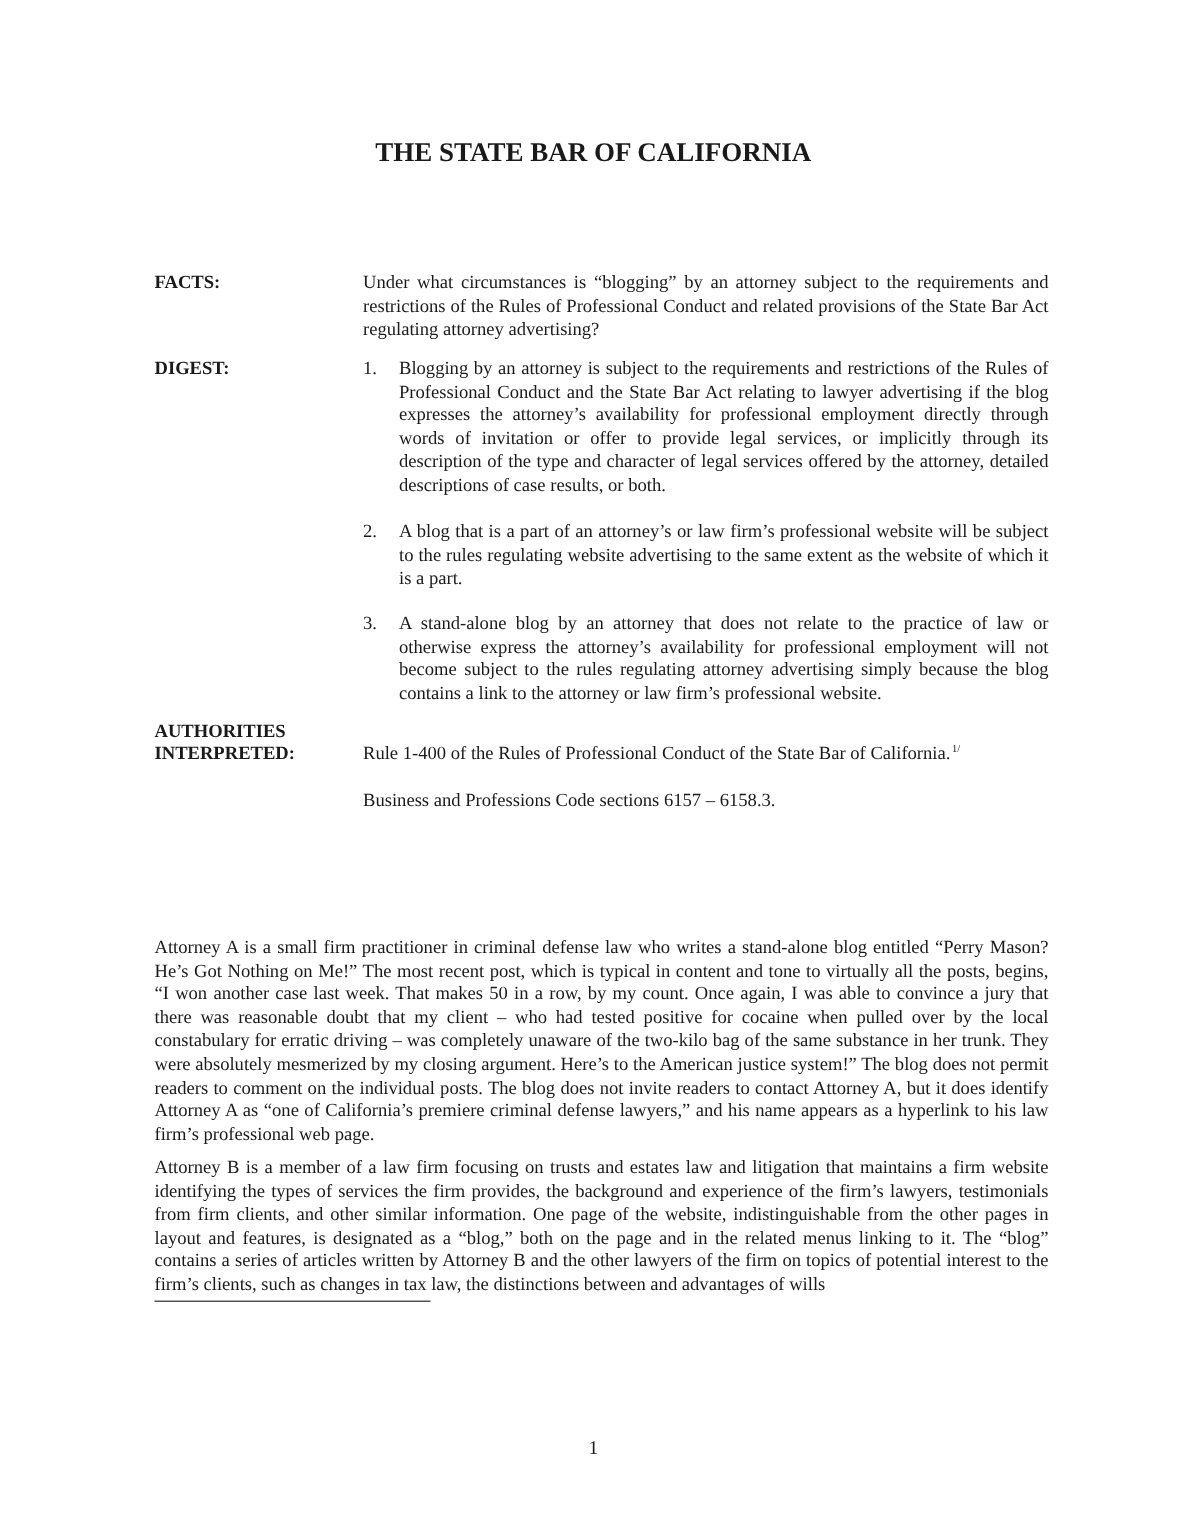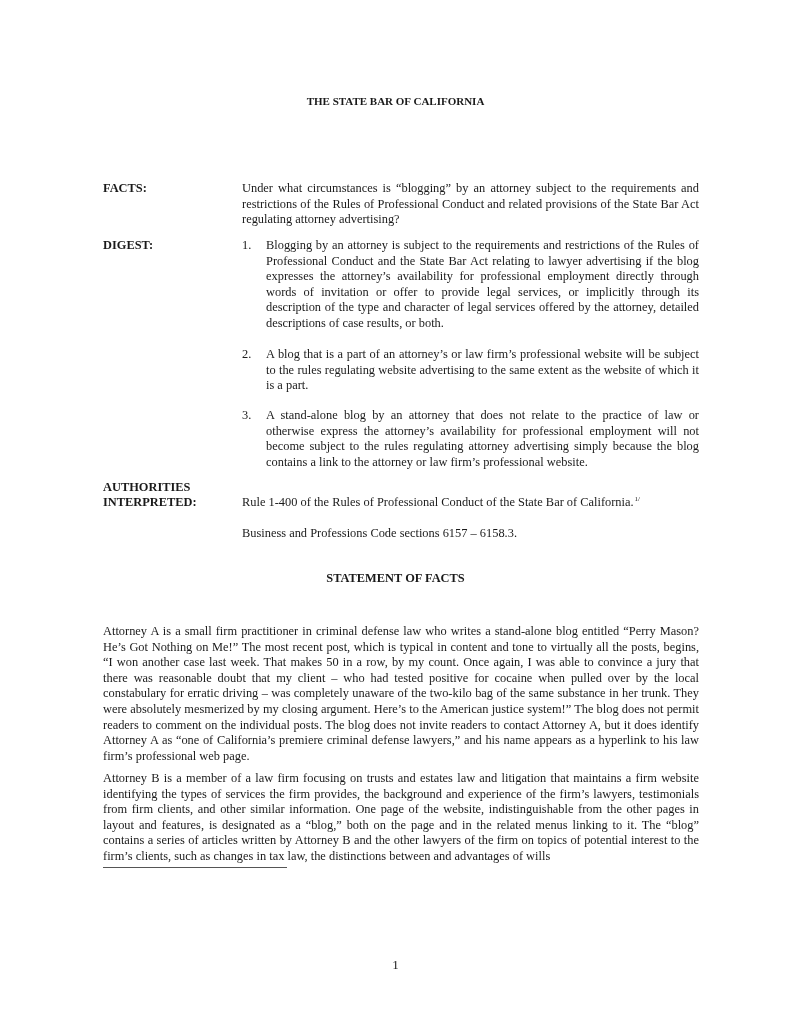--- a/index.html
+++ b/index.html
@@ -22,21 +22,21 @@
       left: 0; top: 0;
       width: 791px; height: 1024px;
     }
     .title-block {
       position: absolute;
       top: 94px;
       left: 0;
       width: 791px;
       text-align: center;
       font-weight: bold;
-      font-size: 11px;
+      font-size: 18px;
       line-height: 15.4px;
     }
     .title-block div { white-space: nowrap; }
     .section {
       position: absolute;
       left: 103px;
       width: 596px;
     }
     .label {
       position: absolute;
@@ -156,21 +156,20 @@
 
   <div class="section" style="top:480px;">
     <div class="label" style="top:0;">AUTHORITIES</div>
     <div class="label" style="top:15px;">INTERPRETED:</div>
     <div class="content" style="top:15px; text-align:left;">
       <span>Rule 1-400 of the Rules of Professional Conduct of the State Bar of California.</span><sup class="fn">1/</sup>
     </div>
     <div class="content" style="top:46px; text-align:left;">Business and Professions Code sections 6157 – 6158.3.</div>
   </div>
 
-  <div class="heading" style="top:571px;">STATEMENT OF FACTS</div>
 
   <div class="para justify-last" style="top:600px;">Attorney A is a small firm practitioner in criminal defense law who writes a stand-alone blog entitled “Perry Mason? He’s Got Nothing on Me!” The most recent post, which is typical in content and tone to virtually all the posts, begins, “I won another case last week. That makes 50 in a row, by my count. Once again, I was able to convince a jury that there was reasonable doubt that my client – who had tested positive for cocaine when pulled over by the local constabulary for erratic driving – was completely unaware of the two-kilo bag of the same substance in her trunk. They were absolutely mesmerized by my closing argument. Here’s to the American justice system!” The blog does not permit readers to comment on the individual posts. The blog does not invite readers to contact Attorney A, but it does identify Attorney A as “one of California’s premiere criminal defense lawyers,” and his name appears as a hyperlink to his law firm’s professional web page.</div>
 
   <div class="para" style="top:747px;">Attorney B is a member of a law firm focusing on trusts and estates law and litigation that maintains a firm website identifying the types of services the firm provides, the background and experience of the firm’s lawyers, testimonials from firm clients, and other similar information. One page of the website, indistinguishable from the other pages in layout and features, is designated as a “blog,” both on the page and in the related menus linking to it. The “blog” contains a series of articles written by Attorney B and the other lawyers of the firm on topics of potential interest to the firm’s clients, such as changes in tax law, the distinctions between and advantages of wills</div>
 
   <div class="fn-rule"></div>
 
   <div class="page-number">1</div>
 
 </div>

